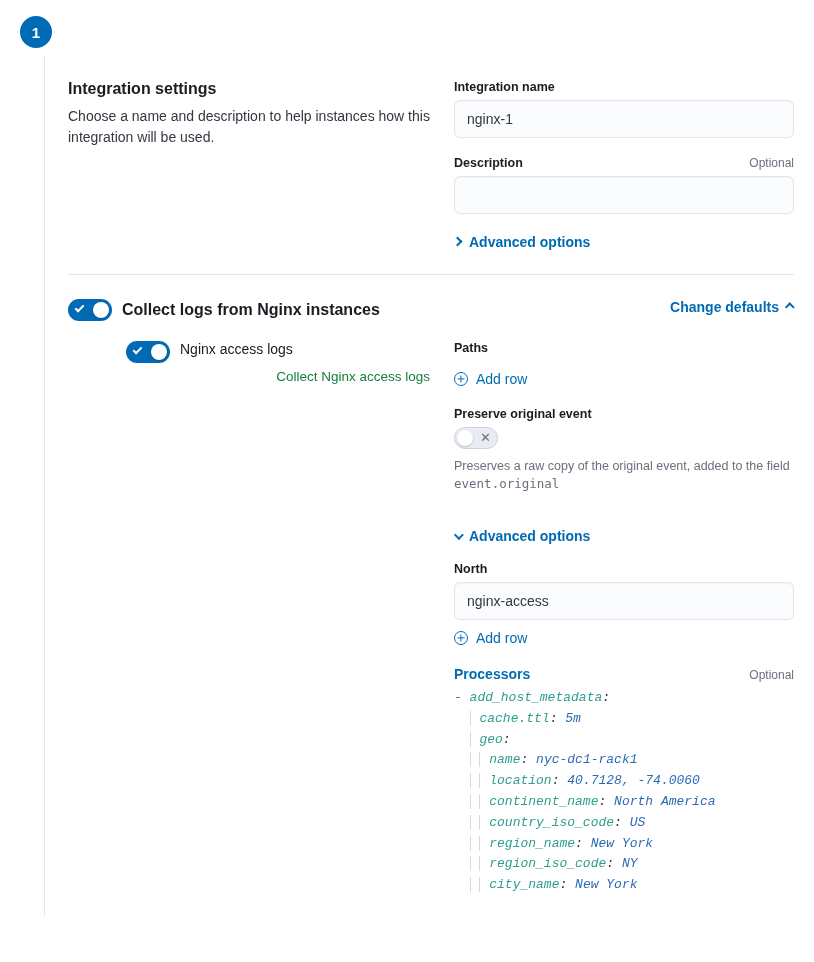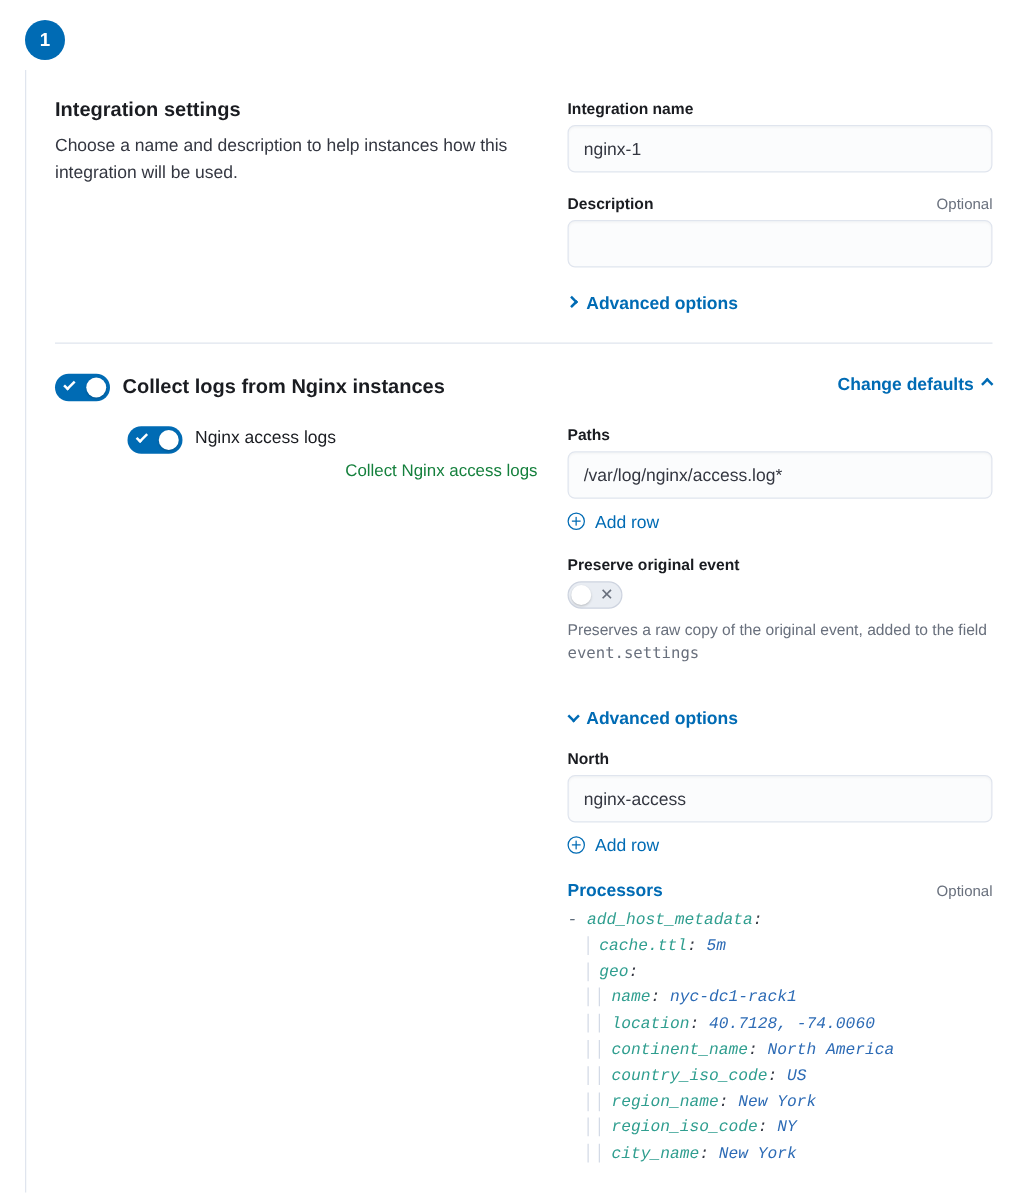--- a/index.html
+++ b/index.html
@@ -28,20 +28,21 @@
       font-weight: 600;
       font-size: 15px;
       flex-shrink: 0;
     }
     .step-title {
       font-size: 22px;
       font-weight: 700;
       color: #1a1c21;
     }
     .content {
+      margin-left: 24px;
       border-left: 1px solid #e0e5ee;
       padding-left: 23px;
       padding-top: 24px;
     }
     .two-col {
       display: flex;
       gap: 24px;
     }
     .left-col {
       flex: 1;
@@ -320,37 +321,36 @@
           <span class="toggle-thumb"></span>
         </div>
         <span class="sub-toggle-label">Nginx access logs</span>
       </div>
       <div class="sub-toggle-desc">Collect Nginx access logs</div>
     </div>
 
     <div class="right-col">
       <div class="field-group">
         <div class="field-label">Paths</div>
-        <input type="text" class="text-input" value="/var/log/nginx/access.log*" style="">
         <div class="add-row-link">
           <span class="plus-circle"></span>
           <span>Add row</span>
         </div>
       </div>
 
       <div class="field-group">
         <div class="field-label">Preserve original event</div>
         <div class="preserve-toggle-row">
           <div class="toggle off">
             <span class="toggle-thumb"></span>
             <span class="toggle-x">✕</span>
           </div>
         </div>
         <div class="help-text">
-          <span>Preserves a raw copy of the original event, added to the field </span><code>event.settings</code>
+          <span>Preserves a raw copy of the original event, added to the field </span><code>event.original</code>
         </div>
       </div>
 
       <div class="expand-link bold advanced-spacer">
         <span class="chevron down"></span>
         <span>Advanced options</span>
       </div>
 
       <div class="field-group">
         <div class="field-label">North</div>

